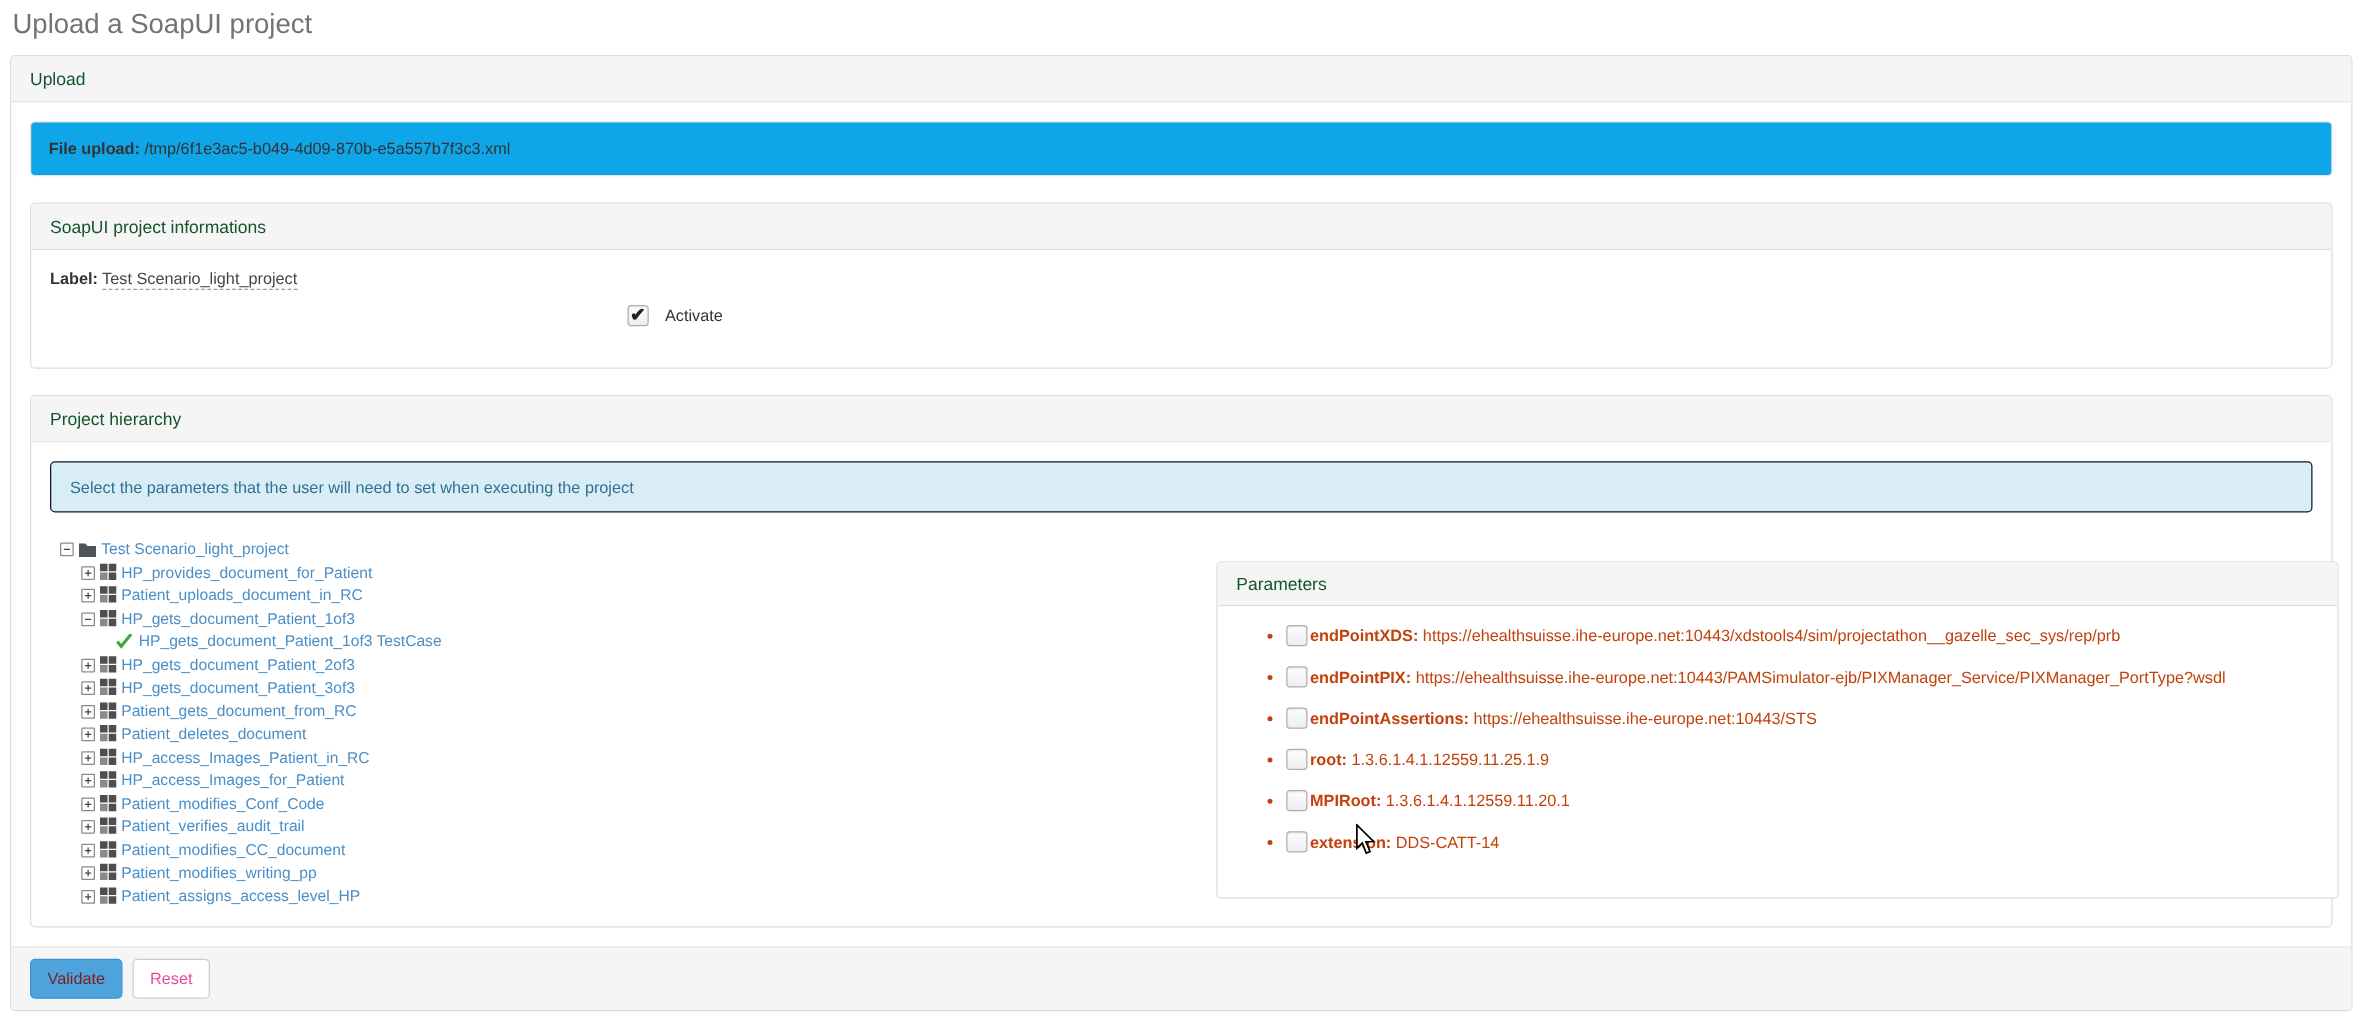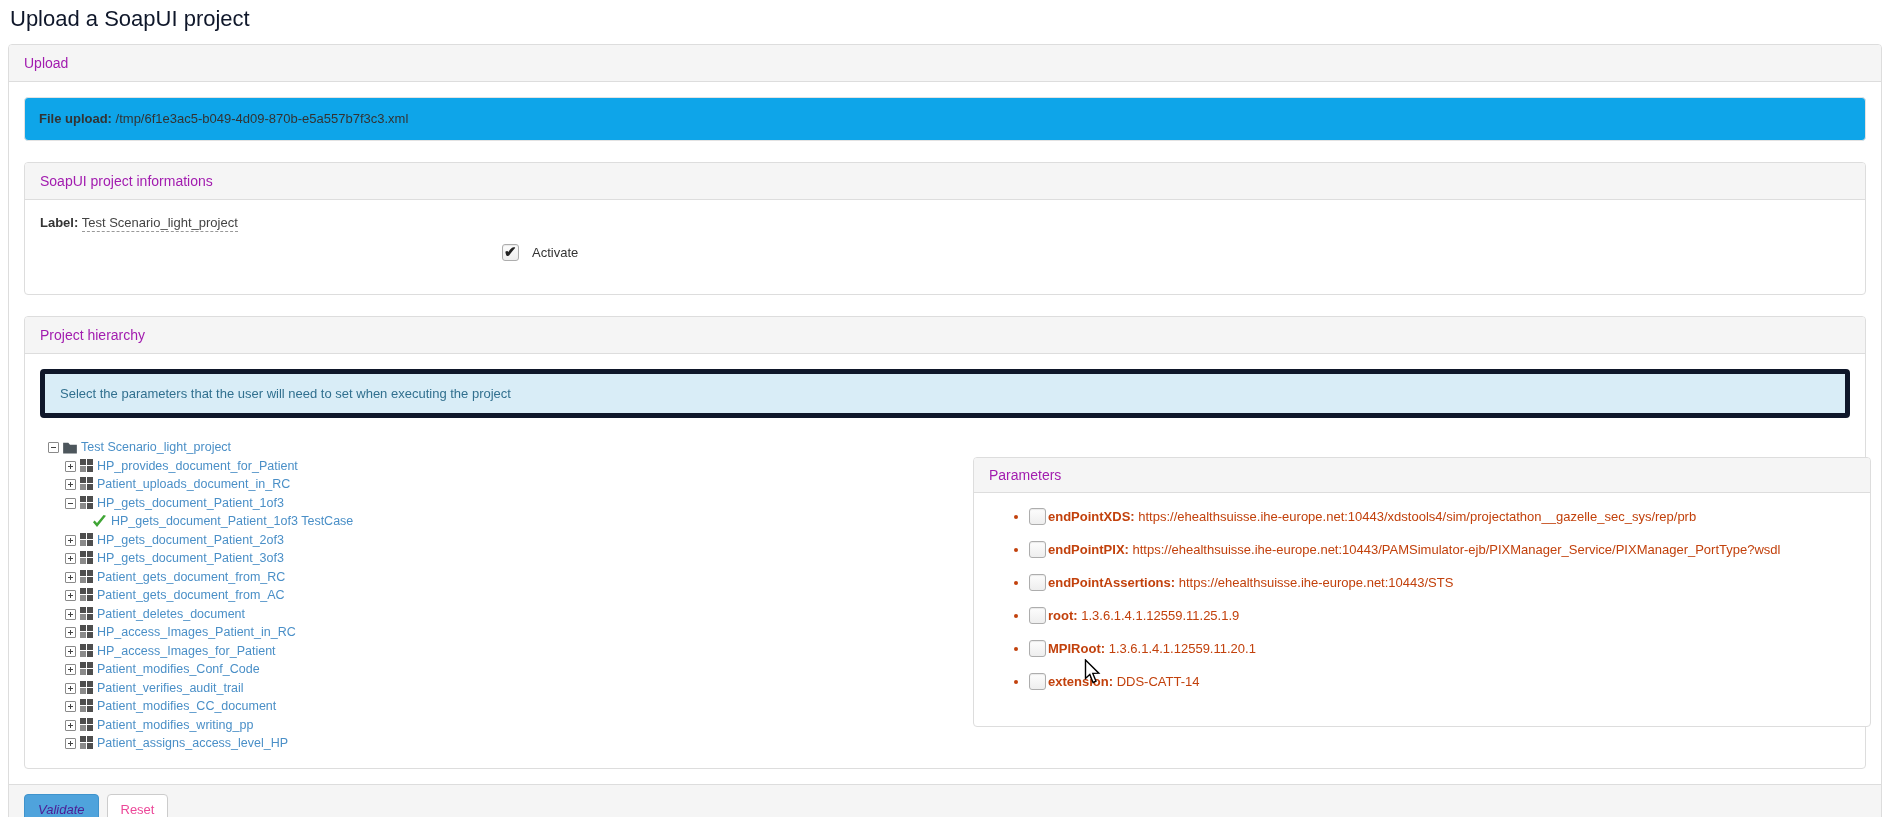--- a/index.html
+++ b/index.html
@@ -2,28 +2,28 @@
 <html><head>
 <meta charset="utf-8">
 <style>
   * { margin:0; padding:0; box-sizing:border-box; }
   html,body { background:#fff; }
   body {
     width:1890px; height:817px; overflow:hidden; position:relative;
     font-family:"Liberation Sans", sans-serif; color:#333; font-size:13px;
   }
   .page-title {
-    font-size:22px; font-weight:400; color:#0f172a;
+    font-size:22px; font-weight:400; color:#737373;
     margin:6px 0 12px 10px;
   }
   
   .panel { background:#fff; border:1px solid #ddd; border-radius:4px;margin-top:21px; }
   .panel-heading {
     background:#f5f5f5; border-bottom:1px solid #ddd;
-    padding:10px 15px; font-size:14px; color:#a21caf;
+    padding:10px 15px; font-size:14px; color:#14532d;
     border-top-left-radius:3px; border-top-right-radius:3px;
   }
   .panel-body { padding:15px; }
   .panel-footer {
     background:#f5f5f5; border-top:1px solid #ddd; padding:9px 15px;
     border-bottom-left-radius:3px; border-bottom-right-radius:3px;
   }
   .outer-panel { margin:0 8px; }
 
   
@@ -48,21 +48,21 @@
     box-shadow:inset 0 1px 1px rgba(0,0,0,.08); position:relative;
   }
   .cbx.checked::after {
     content:"\2714"; position:absolute; left:1px; top:-2px;
     font-size:15px; color:#222; font-weight:700;
   }
   .activate-label { vertical-align:middle; margin-left:1px;padding-left:12px; }
 
   
   .alert-info {
-    background:#d9edf7; border:5px solid #0f172a; color:#31708f;
+    background:#d9edf7; border:1px solid #0f172a; color:#31708f;
     border-radius:4px; padding:12px 15px; margin-bottom:18px; font-size:13px;
   }
   .hier-columns { display:flex; align-items:flex-start; }
   .tree-col { flex:0 0 933px; padding-left:8px; padding-top:2px; }
 
   ul.tree { list-style:none; }
   .tree-row { height:18.5px; line-height:18.5px; white-space:nowrap; font-size:12.5px; }
   .tree-row.level-0 { padding-left:0; }
   .tree-row.level-1 { padding-left:17px; }
   .tree-row.level-2 { padding-left:44px; }
@@ -99,21 +99,21 @@
   .param-cbx { margin-right:2px; top:-1px; }
   .param-name { font-weight:700; }
   .param-value { font-weight:400; }
 
   
   .btn {
     display:inline-block; font-size:13px; line-height:16px; border-radius:4px;
     padding:7px 13px; cursor:pointer; border:1px solid transparent;
     font-family:"Liberation Sans", sans-serif;
   }
-  .btn-validate { background:#4fa3dc; border-color:#3f93cc; color:#4c1d95; margin-right:8px;font-style:italic; }
+  .btn-validate { background:#4fa3dc; border-color:#3f93cc; color:#7f1d1d; margin-right:8px; }
   .btn-reset { background:#fff; border-color:#ccc; color:#ec4899; }
 
   
   .cursor { position:absolute; left:1084px; top:659px; pointer-events:none; }
 </style>
 </head>
 <body>
 
 <h1 class="page-title">Upload a SoapUI project</h1>
 
@@ -153,21 +153,20 @@
                     </svg></span><span class="tree-label">Test Scenario_light_project</span></li>
                 <li class="tree-row level-1"><span class="toggle plus"></span><span class="icon suite-icon"></span><span class="tree-label">HP_provides_document_for_Patient</span></li>
                 <li class="tree-row level-1"><span class="toggle plus"></span><span class="icon suite-icon"></span><span class="tree-label">Patient_uploads_document_in_RC</span></li>
                 <li class="tree-row level-1"><span class="toggle minus"></span><span class="icon suite-icon"></span><span class="tree-label">HP_gets_document_Patient_1of3</span></li>
                 <li class="tree-row level-2"><span class="icon check-icon"><svg width="15" height="13" viewBox="0 0 15 13">
                       <path d="M1 7.2 L5 12 L14 0.8 L11.6 0 L5 8 L2.6 5.4 Z" fill="#3fa535"></path>
                     </svg></span><span class="tree-label">HP_gets_document_Patient_1of3 TestCase</span></li>
                 <li class="tree-row level-1"><span class="toggle plus"></span><span class="icon suite-icon"></span><span class="tree-label">HP_gets_document_Patient_2of3</span></li>
                 <li class="tree-row level-1"><span class="toggle plus"></span><span class="icon suite-icon"></span><span class="tree-label">HP_gets_document_Patient_3of3</span></li>
                 <li class="tree-row level-1"><span class="toggle plus"></span><span class="icon suite-icon"></span><span class="tree-label">Patient_gets_document_from_RC</span></li>
-                <li class="tree-row level-1"><span class="toggle plus"></span><span class="icon suite-icon"></span><span class="tree-label">Patient_gets_document_from_AC</span></li>
                 <li class="tree-row level-1"><span class="toggle plus"></span><span class="icon suite-icon"></span><span class="tree-label">Patient_deletes_document</span></li>
                 <li class="tree-row level-1"><span class="toggle plus"></span><span class="icon suite-icon"></span><span class="tree-label">HP_access_Images_Patient_in_RC</span></li>
                 <li class="tree-row level-1"><span class="toggle plus"></span><span class="icon suite-icon"></span><span class="tree-label">HP_access_Images_for_Patient</span></li>
                 <li class="tree-row level-1"><span class="toggle plus"></span><span class="icon suite-icon"></span><span class="tree-label">Patient_modifies_Conf_Code</span></li>
                 <li class="tree-row level-1"><span class="toggle plus"></span><span class="icon suite-icon"></span><span class="tree-label">Patient_verifies_audit_trail</span></li>
                 <li class="tree-row level-1"><span class="toggle plus"></span><span class="icon suite-icon"></span><span class="tree-label">Patient_modifies_CC_document</span></li>
                 <li class="tree-row level-1"><span class="toggle plus"></span><span class="icon suite-icon"></span><span class="tree-label">Patient_modifies_writing_pp</span></li>
                 <li class="tree-row level-1"><span class="toggle plus"></span><span class="icon suite-icon"></span><span class="tree-label">Patient_assigns_access_level_HP</span></li>
               </ul>
           </div>

